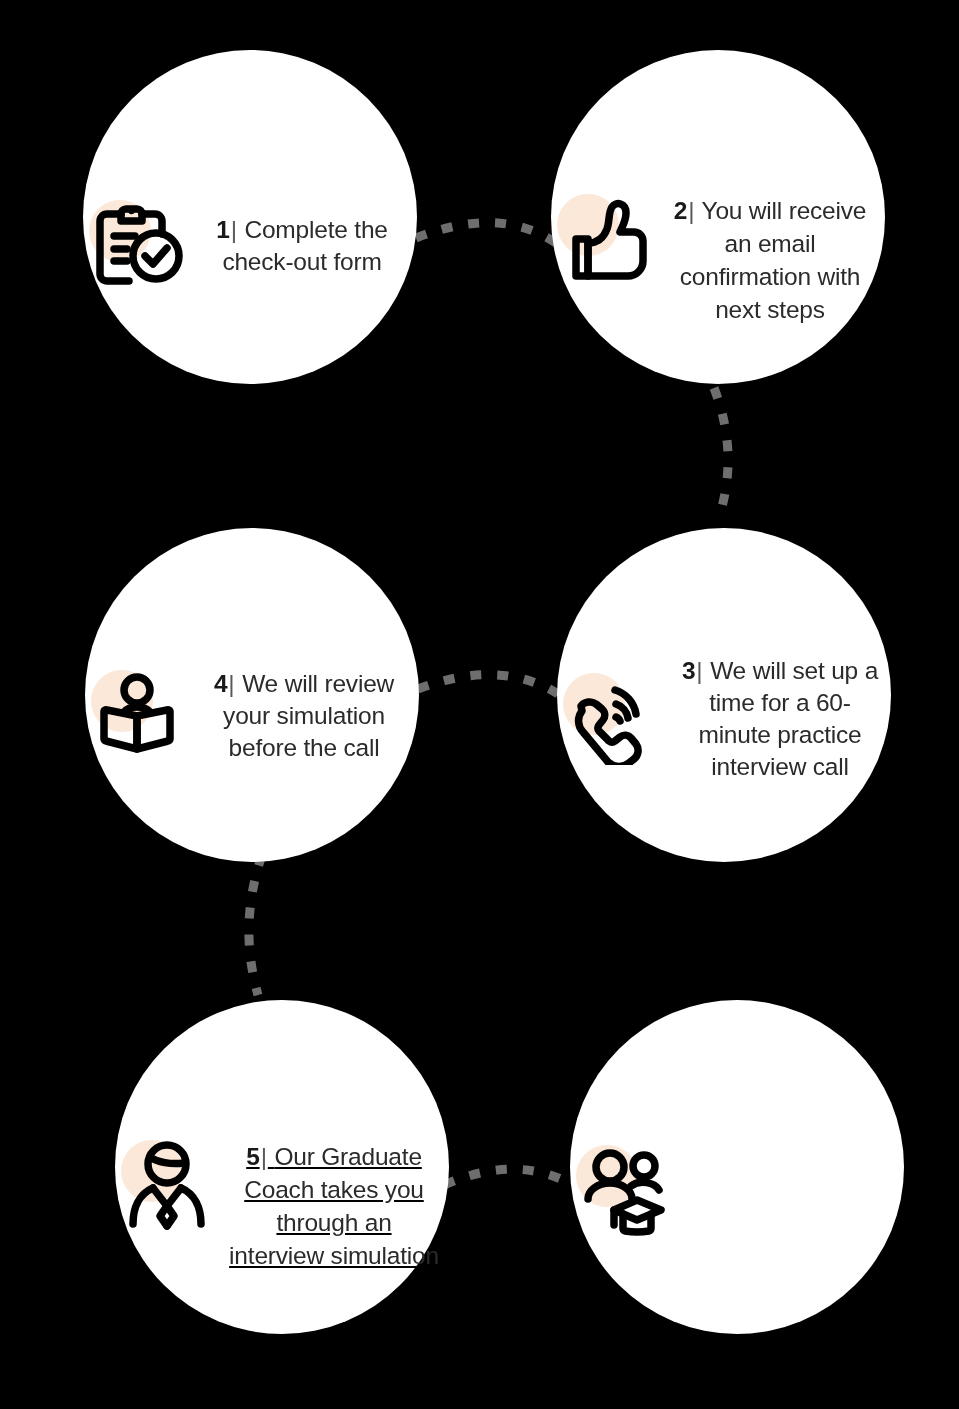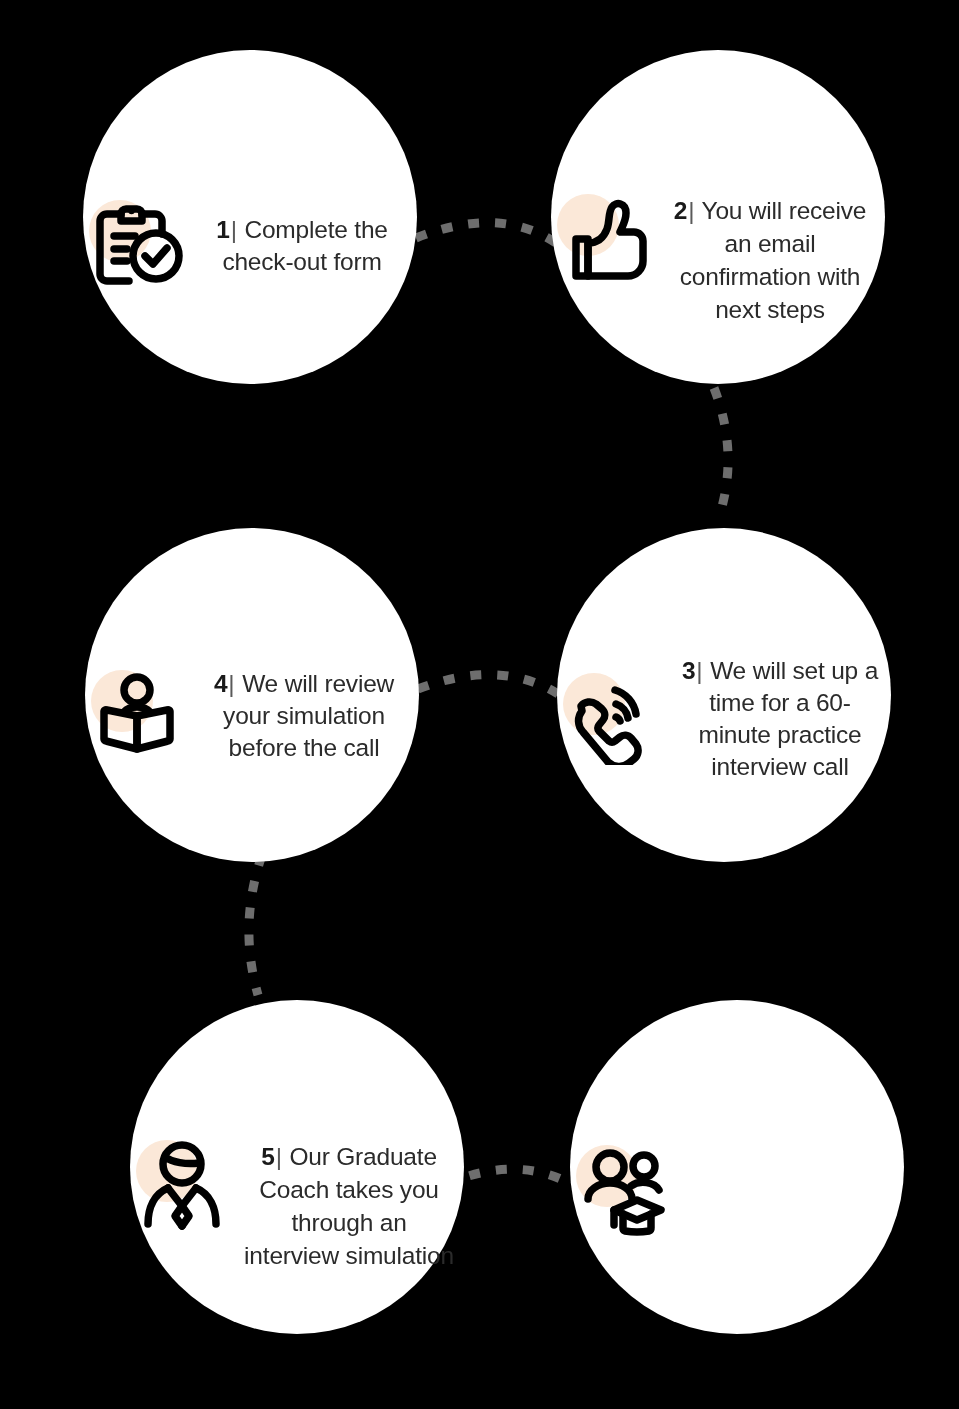--- a/index.html
+++ b/index.html
@@ -82,21 +82,21 @@
     font-weight:300;
     color:#5A5A5A;
     padding:0 1px;
   }
 
   
   #step-1 { left:83px;  top:50px;   width:334px; height:334px; padding-top:58px; }
   #step-2 { left:551px; top:50px;   width:334px; height:334px; padding-top:46px; }
   #step-3 { left:557px; top:528px;  width:334px; height:334px; padding-top:48px;gap:8px; }
   #step-4 { left:85px;  top:528px;  width:334px; height:334px; padding-top:42px; }
-  #step-5 { left:130px; top:1000px; width:334px; height:334px; padding-top:38px; }
+  #step-5 { left:115px; top:1000px; width:334px; height:334px; padding-top:38px;text-decoration:underline; }
   #step-6 { left:570px; top:1000px; width:334px; height:334px; padding-top:48px; }
 
   #step-2 .step-text,
   #step-5 .step-text { line-height:33px;margin-top:39px; }
 </style>
 </head>
 <body>
 
 <div id="stage">
 

